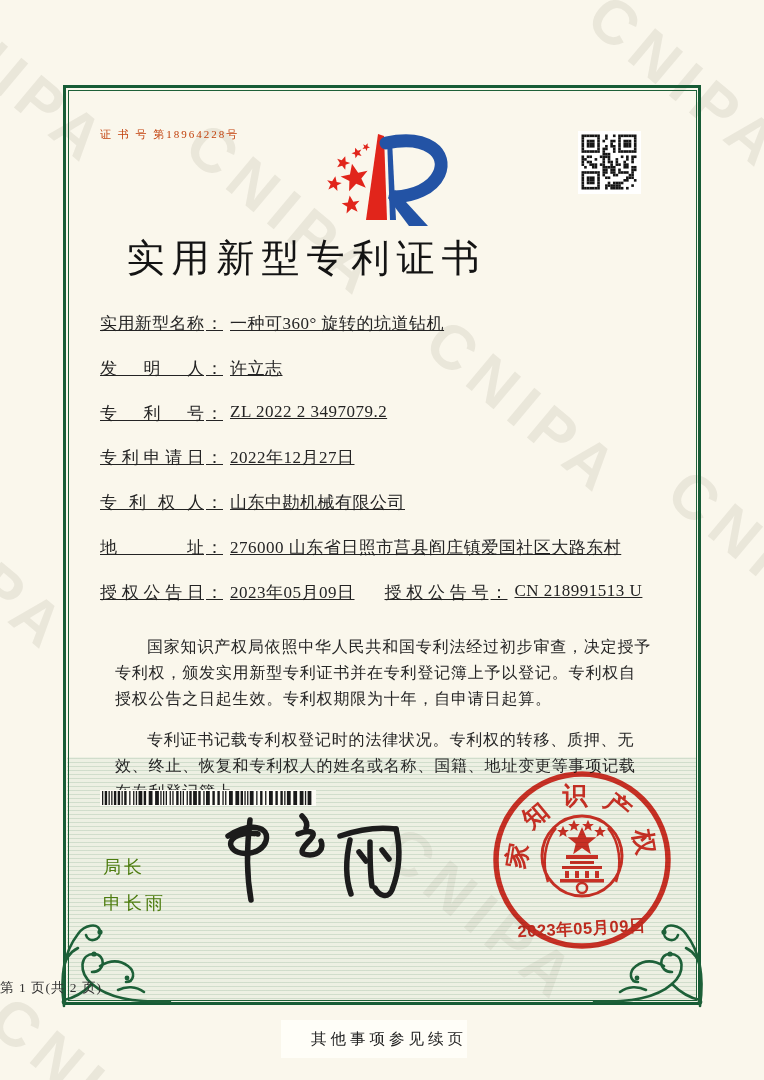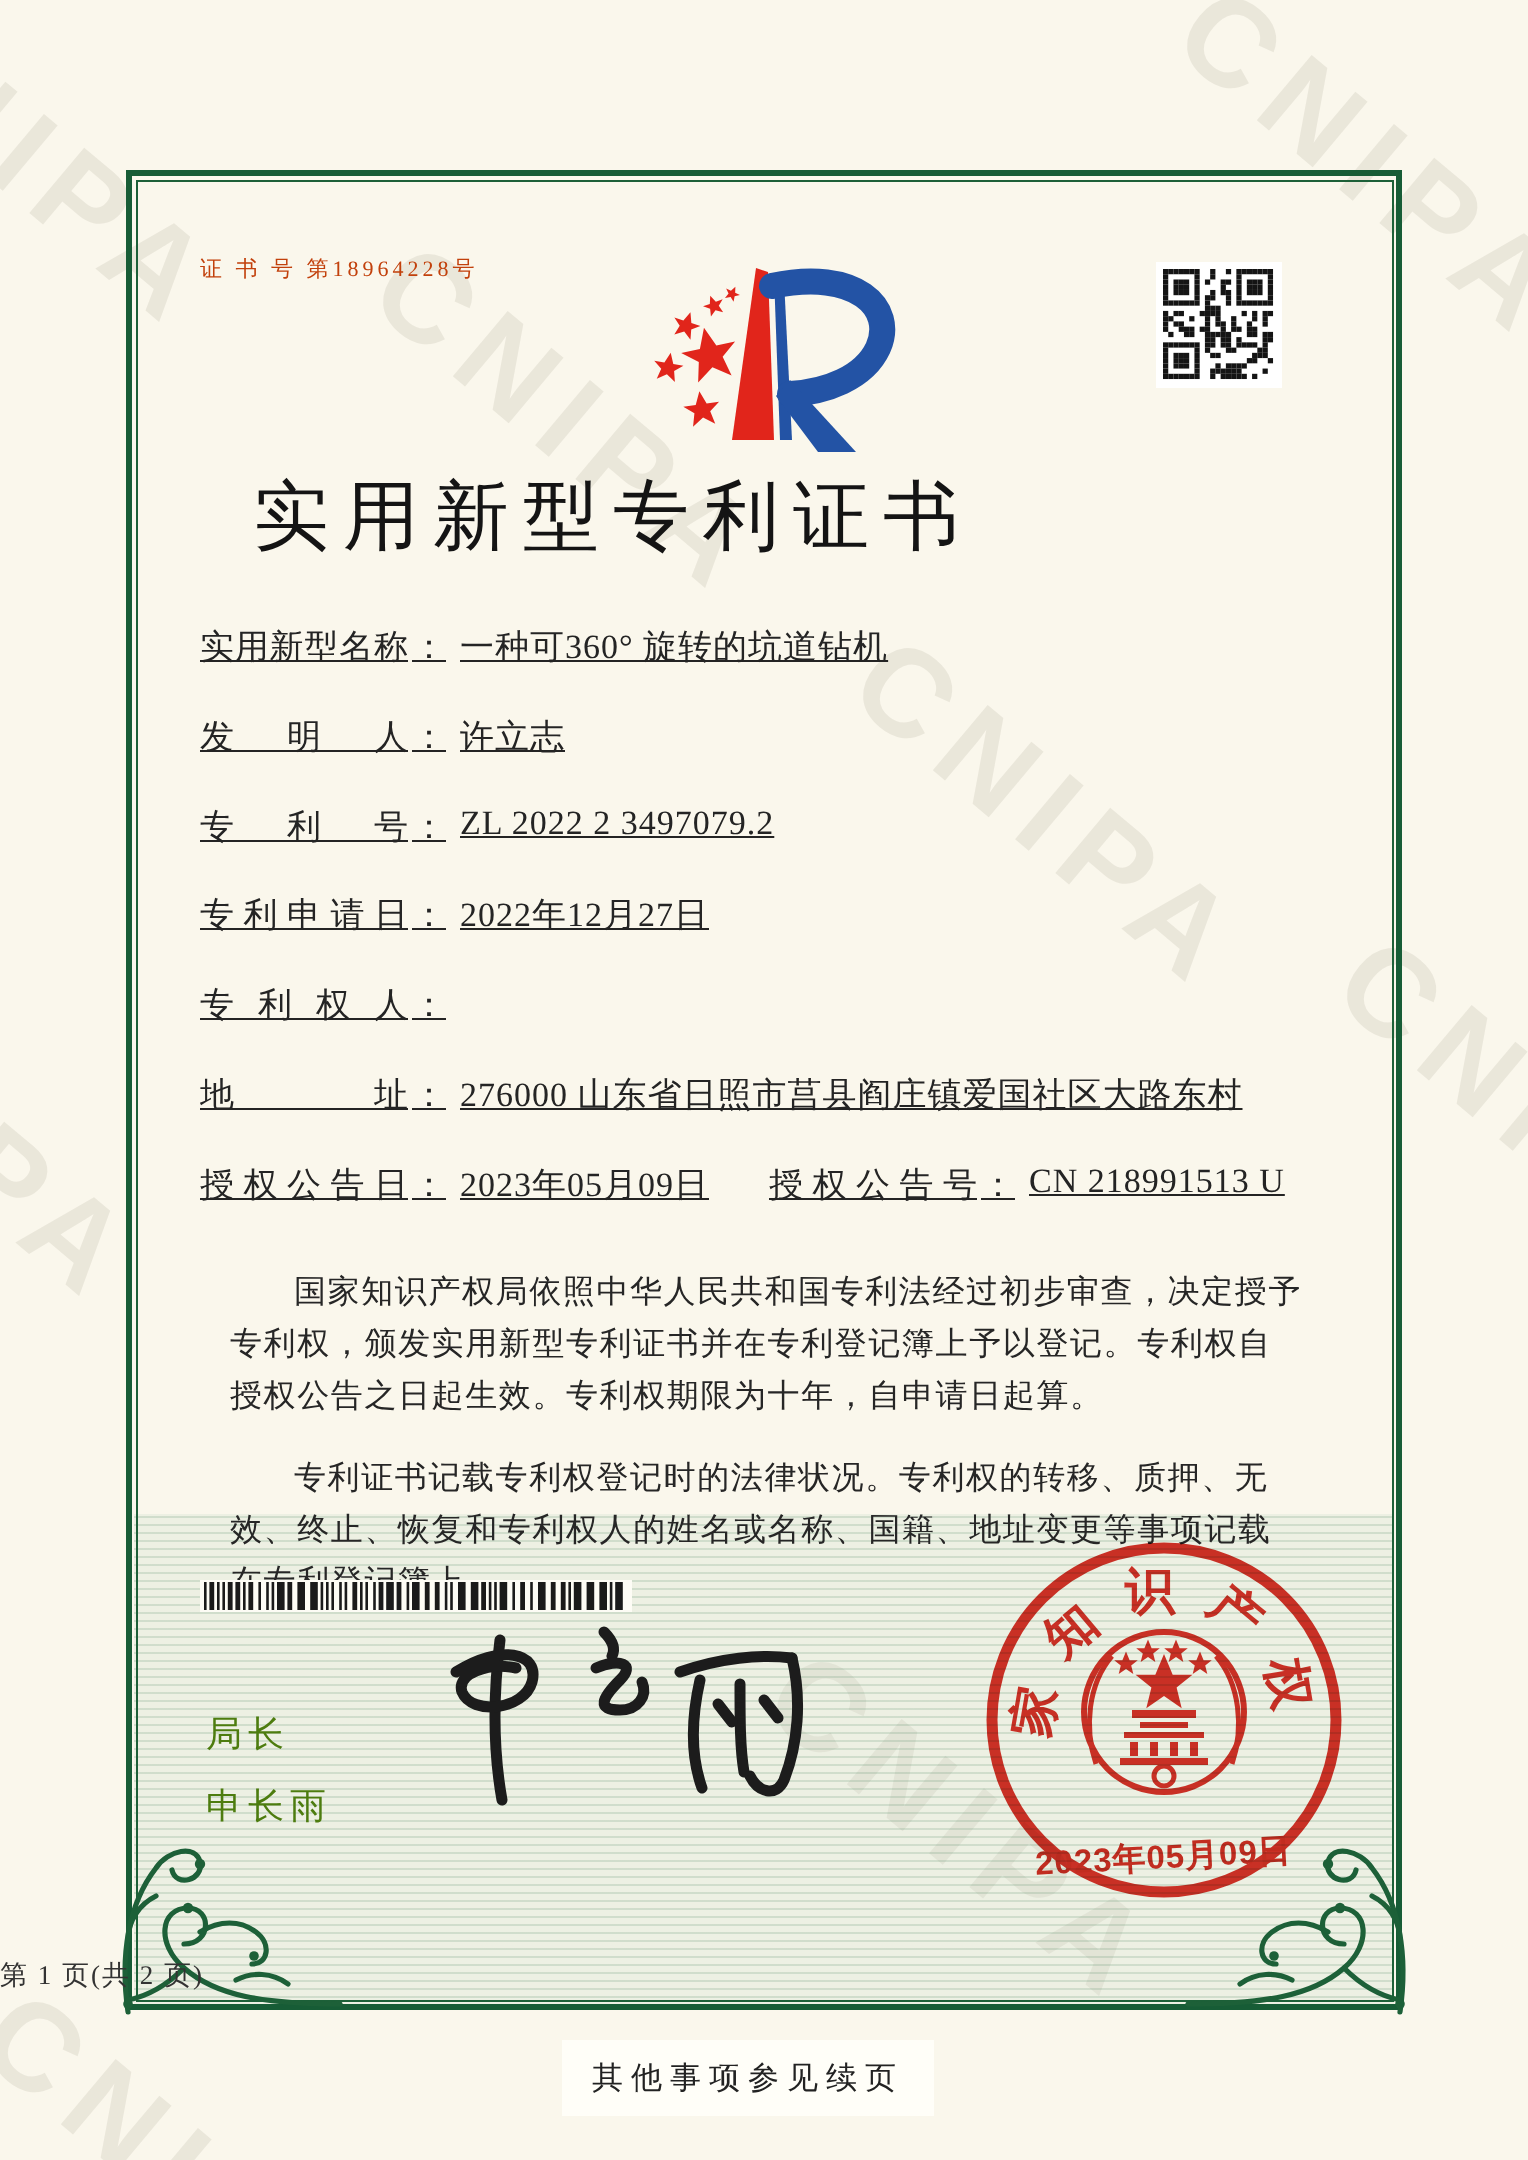--- a/index.html
+++ b/index.html
@@ -46,21 +46,21 @@
 
   .signer{position:absolute;left:103px;top:849px;font-family:"Liberation Sans","DejaVu Sans",sans-serif;
           font-size:18px;color:#4d7c0f;letter-spacing:3px;line-height:36px;}
   .signature{position:absolute;left:198px;top:800px;}
 
   .seal{position:absolute;left:487px;top:768px;mix-blend-mode:multiply;opacity:0.95;}
 
   .pageno{position:absolute;left:0;top:979px;width:764px;
           font-size:13.5px;color:#333;letter-spacing:1px;}
   .contnote{position:absolute;left:281px;top:1020px;width:186px;height:38px;background:#fffef8;
-            display:flex;align-items:center;justify-content:center;
+            display:flex;align-items:center;justify-content:flex-end;
             font-size:15.5px;letter-spacing:4px;color:#222;}
 
   .flourish{position:absolute;pointer-events:none;}
   .flourish.fl-right{transform:scaleX(-1);}
 </style>
 </head>
 <body>
 
 <div id="page">
 
@@ -372,20 +372,21 @@
       <span class="fvalue">ZL 2022 2 3497079.2</span>
     </div>
     <div class="frow">
       <span class="flabel">专利申请日</span>
         <span class="fcolon">：</span>
       <span class="fvalue">2022年12月27日</span>
     </div>
     <div class="frow">
       <span class="flabel">专利权人</span>
         <span class="fcolon">：</span>
+      <span class="fvalue">山东中勘机械有限公司</span>
     </div>
     <div class="frow">
       <span class="flabel">地址</span>
         <span class="fcolon">：</span>
       <span class="fvalue">276000 山东省日照市莒县阎庄镇爱国社区大路东村</span>
     </div>
     <div class="frow">
       <span class="flabel">授权公告日</span>
         <span class="fcolon">：</span>
       <span class="fvalue">2023年05月09日</span>

